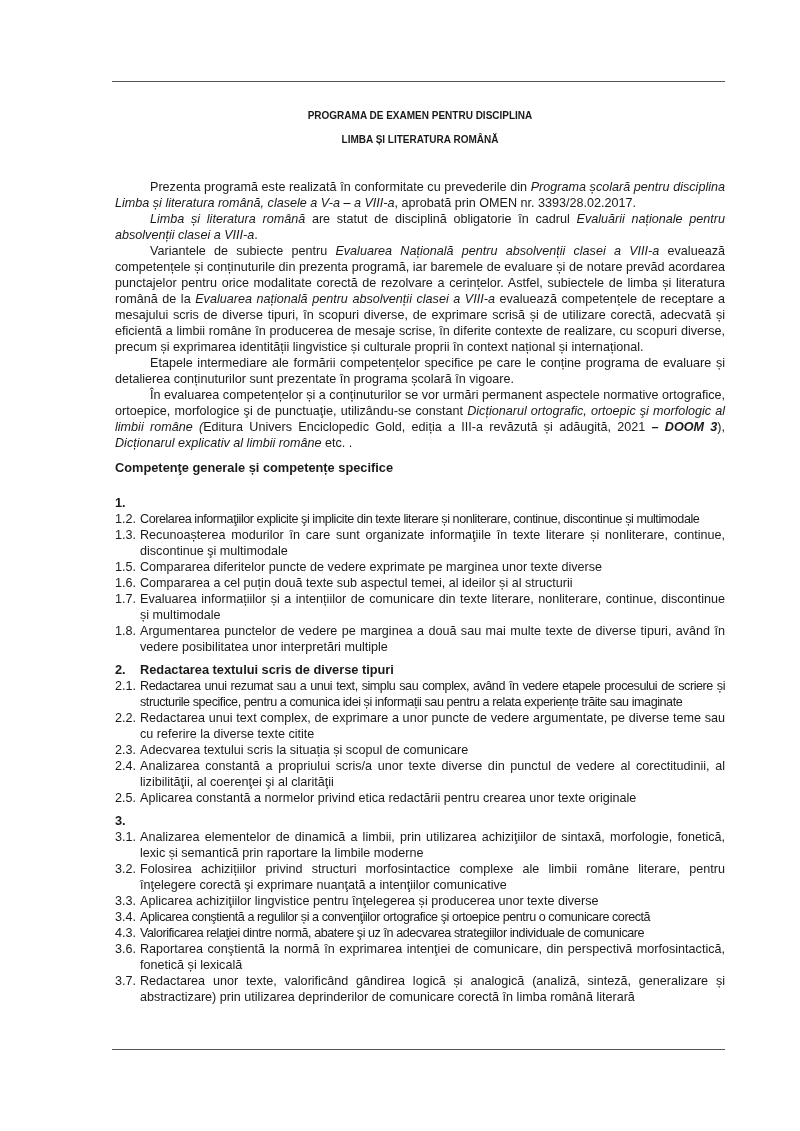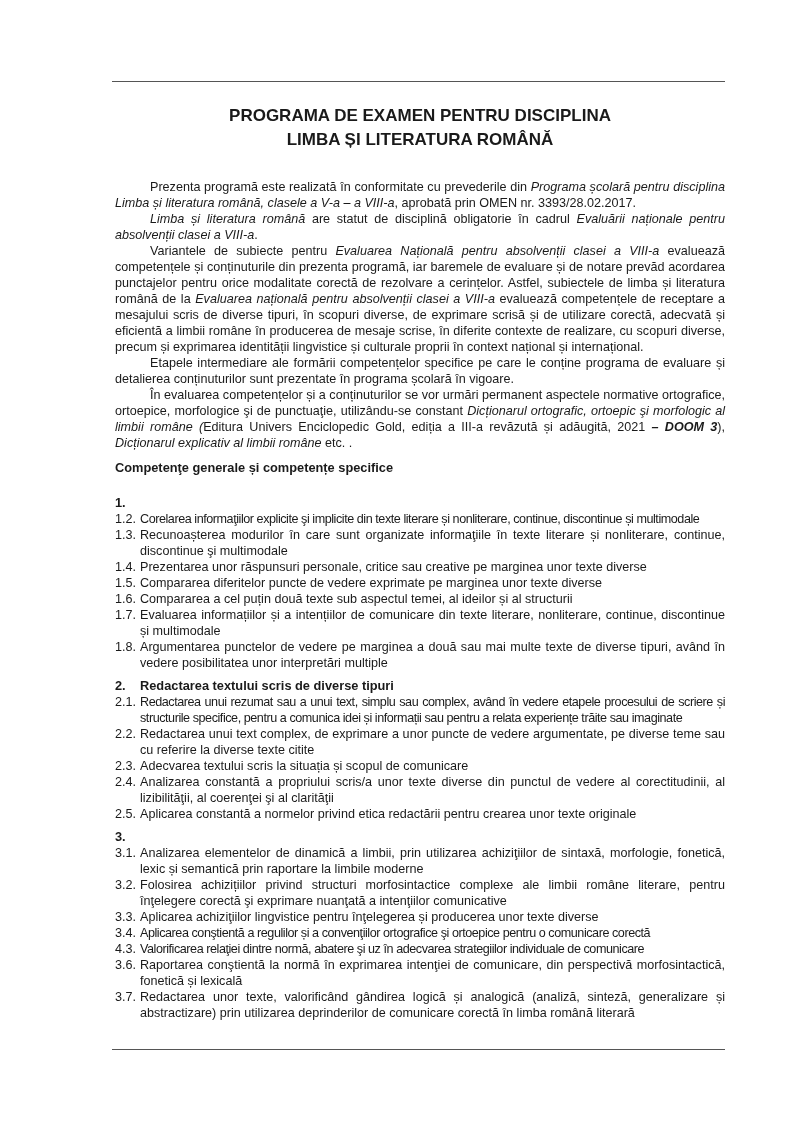--- a/index.html
+++ b/index.html
@@ -2,21 +2,21 @@
 <html><head>
 <meta charset="utf-8">
 <style>
   html, body { margin: 0; padding: 0; background: #ffffff; }
   body { width: 800px; height: 1131px; position: relative; overflow: hidden;
          font-family: "Liberation Sans", sans-serif; color: #1a1a1a; }
   .rule { position: absolute; left: 112px; width: 613px; height: 0; border-top: 1px solid #555; }
   .rule.top { top: 81px; }
   .rule.bottom { top: 1049px; }
   .content { position: absolute; left: 115px; top: 104px; width: 610px; font-size: 12.6px; line-height: 16px; }
-  .title { text-align: center; font-weight: bold; font-size: 17px; line-height: 24px; margin: 0; }
+  .title { text-align: center; font-weight: bold; font-size: 10px; line-height: 24px; margin: 0; }
   .title-block { margin-bottom: 27px; }
   p.para { margin: 0; text-align: justify; text-indent: 35px; }
   .subhead { font-weight: bold; font-size: 12.8px; margin: 9px 0 19px 0; }
   .group { margin-bottom: 7px; }
   .group-head { font-weight: bold; display: flex; font-size: 12.8px; }
   .group-head .num { width: 25px; flex: none; }
   .item { display: flex; }
   .item .num { width: 25px; flex: none; }
   .item .txt { flex: 1; text-align: justify; }
   .item .txt.tight { letter-spacing: -0.45px; text-align: left; white-space: nowrap; }
@@ -51,24 +51,20 @@
         <div class="group-head">
           <span class="num">1.</span>
         </div>
         <div class="item">
           <span class="num">1.2.</span>
           <span class="txt tight">Corelarea informaţiilor explicite şi implicite din texte literare și nonliterare, continue, discontinue și multimodale</span>
         </div>
         <div class="item">
           <span class="num">1.3.</span>
           <span class="txt">Recunoașterea modurilor în care sunt organizate informaţiile în texte literare și nonliterare, continue, discontinue  şi multimodale</span>
-        </div>
-        <div class="item">
-          <span class="num">1.4.</span>
-          <span class="txt">Prezentarea unor răspunsuri personale, critice sau creative pe marginea unor texte diverse</span>
         </div>
         <div class="item">
           <span class="num">1.5.</span>
           <span class="txt">Compararea diferitelor puncte de vedere exprimate pe marginea unor texte diverse</span>
         </div>
         <div class="item">
           <span class="num">1.6.</span>
           <span class="txt">Compararea a cel puțin două texte sub aspectul temei, al ideilor și al structurii</span>
         </div>
         <div class="item">

